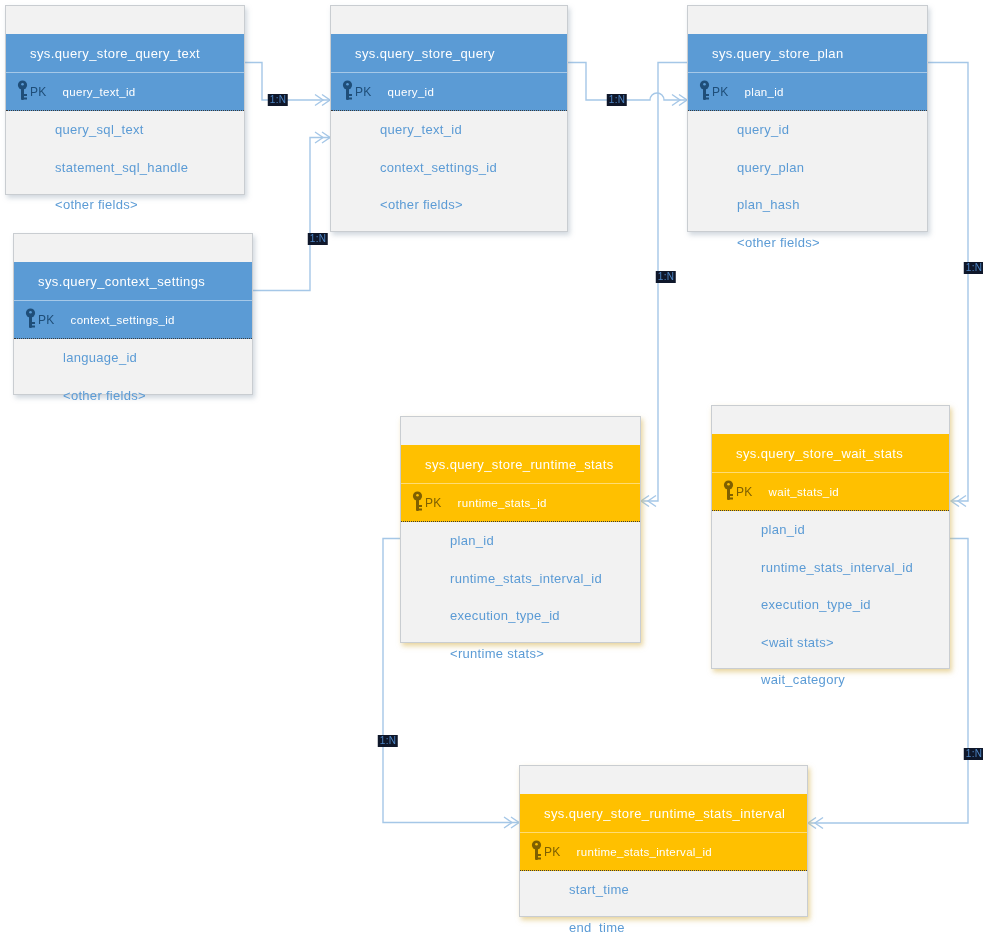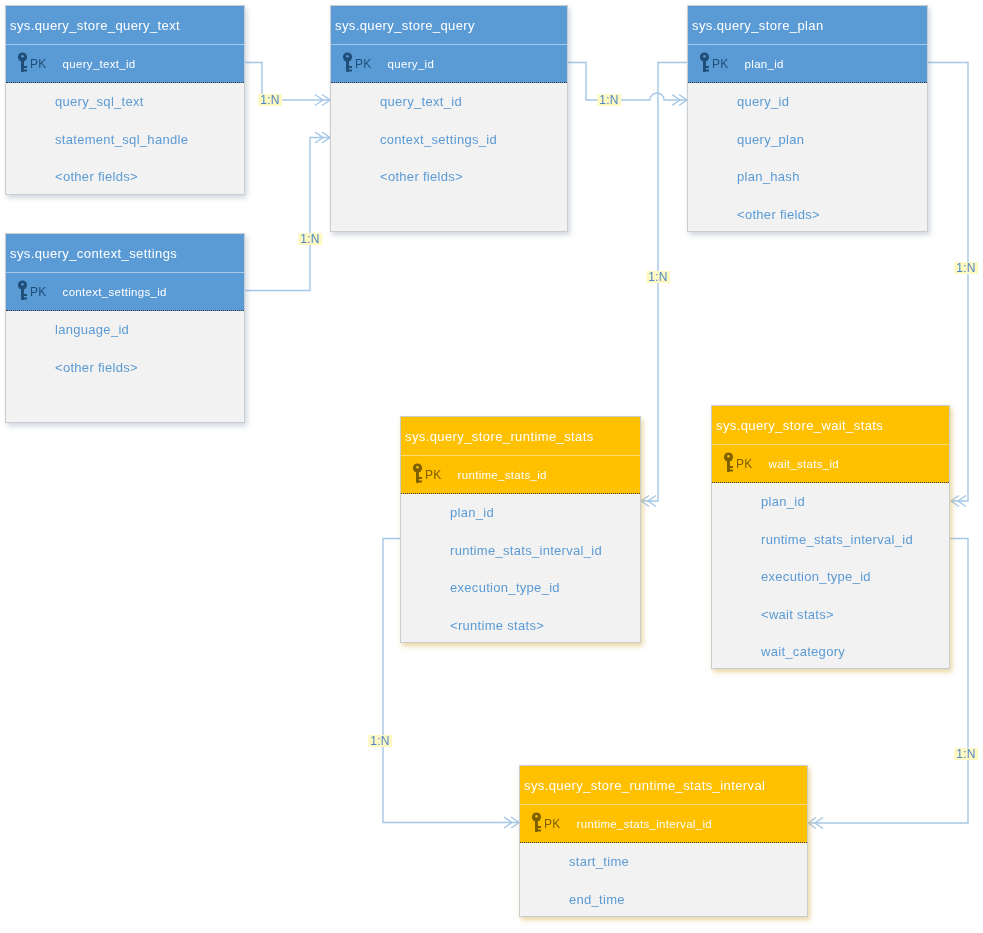--- a/index.html
+++ b/index.html
@@ -14,26 +14,27 @@
     position:absolute;
     box-sizing:border-box;
     background:#F2F2F2;
     border:1px solid #C9CDD1;
   }
   .tbl.blue{box-shadow:2px 3px 5px rgba(120,140,160,0.35);}
   .tbl.orange{box-shadow:2px 3px 5px rgba(214,178,80,0.55);}
   .tbl-header{
     height:38px;
     display:flex;align-items:center;
-    padding:0 4px;
+    padding:0 24px;
     color:#ffffff;
     font-size:13px;
     letter-spacing:0.4px;
     white-space:nowrap;
     overflow:hidden;
+    margin-top:28px;
   }
   .pk-row{
     box-sizing:border-box;
     height:39px;
     display:flex;align-items:center;
     border-top:1px solid rgba(255,255,255,0.45);
     border-bottom:1px dotted #3a3a3a;
     color:#ffffff;
     font-size:11.5px;
     letter-spacing:0.3px;
@@ -57,27 +58,28 @@
     color:#5B9BD5;
     font-size:13px;
     letter-spacing:0.3px;
     white-space:nowrap;
   }
   #wires{position:absolute;left:0;top:0;pointer-events:none;}
   #wires path{fill:none;stroke:#A5C7E7;stroke-width:1.4;}
   .rel-label{
     position:absolute;
     transform:translate(-50%,-50%);
-    font-size:12px;
+    font-size:10px;
     letter-spacing:0.3px;
     color:#4E86C6;
-    background:#fef9c3;
+    background:#0f172a;
     padding:0 2px;
     line-height:12px;
     white-space:nowrap;
+    margin-left:8px;
   }
 </style>
 </head>
 <body>
 
 <div id="stage">
 
   <svg id="wires" width="983" height="933" viewBox="0 0 983 933">
     <defs>
       <marker id="arrowhead" viewBox="0 0 20 14" refX="18" refY="7" markerWidth="20" markerHeight="14" orient="auto" markerUnits="userSpaceOnUse">
@@ -175,21 +177,21 @@
         <span>query_plan</span>
       </div>
     <div class="field-row">
         <span>plan_hash</span>
       </div>
     <div class="field-row">
         <span>&lt;other fields&gt;</span>
       </div>
   </div>
 
-  <div class="tbl blue" style="left:5px;top:233px;width:240px;height:190px">
+  <div class="tbl blue" style="left:13px;top:233px;width:240px;height:162px">
     <div class="tbl-header">
       <span>sys.query_context_settings</span>
     </div>
     <div class="pk-row">
       <svg class="pk-key" viewBox="0 0 13 23">
           <circle class="key-fill" cx="6.5" cy="5" r="4.6"></circle>
           <rect class="key-fill" x="5" y="8" width="3" height="12" rx="1"></rect>
           <rect class="key-fill" x="7.5" y="14" width="3.5" height="2"></rect>
           <rect class="key-fill" x="7.5" y="17.5" width="3.5" height="2"></rect>
           <circle class="key-hole" cx="6.5" cy="4.3" r="1.3"></circle>

